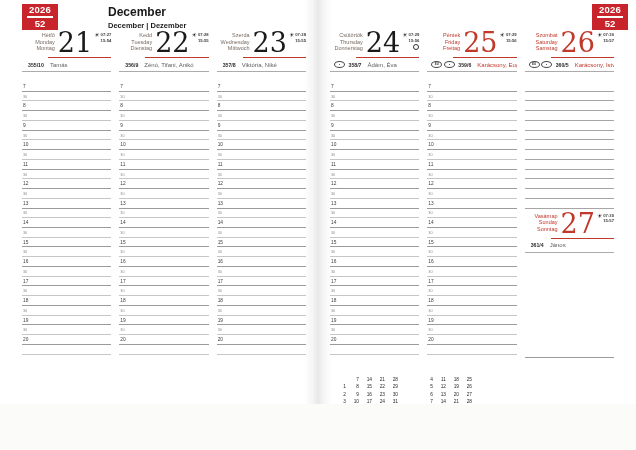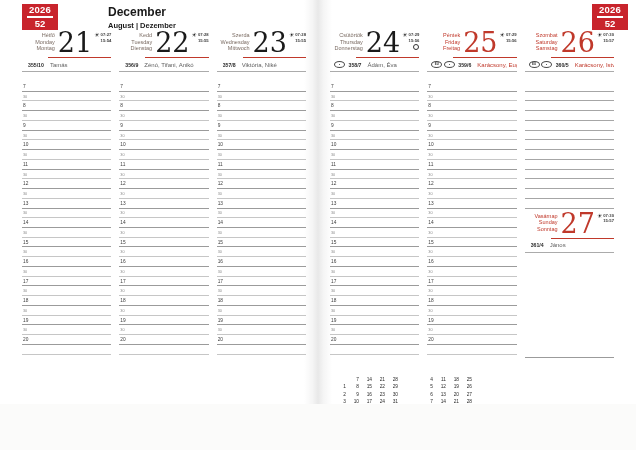--- a/index.html
+++ b/index.html
@@ -77,21 +77,21 @@
 <div class="sheet">
 
   <section class="page page-left">
     <div class="week-box">
       <span class="wb-year">2026</span>
       <span class="wb-div"></span>
       <span class="wb-week">52</span>
     </div>
     <div class="month-block">
       <div class="month-title">December</div>
-      <div class="month-sub">August | Dezember</div>
+      <div class="month-sub">December | Dezember</div>
     </div>
     <div class="cols" id="cols-left">
         <div class="col">
           <div class="dh">
             <div class="dh-top">
               <div class="dh-names">
                 <div class="dh-name">Hétfő</div>
                 <div class="dh-name">Monday</div>
                 <div class="dh-name">Montag</div>
               </div>

